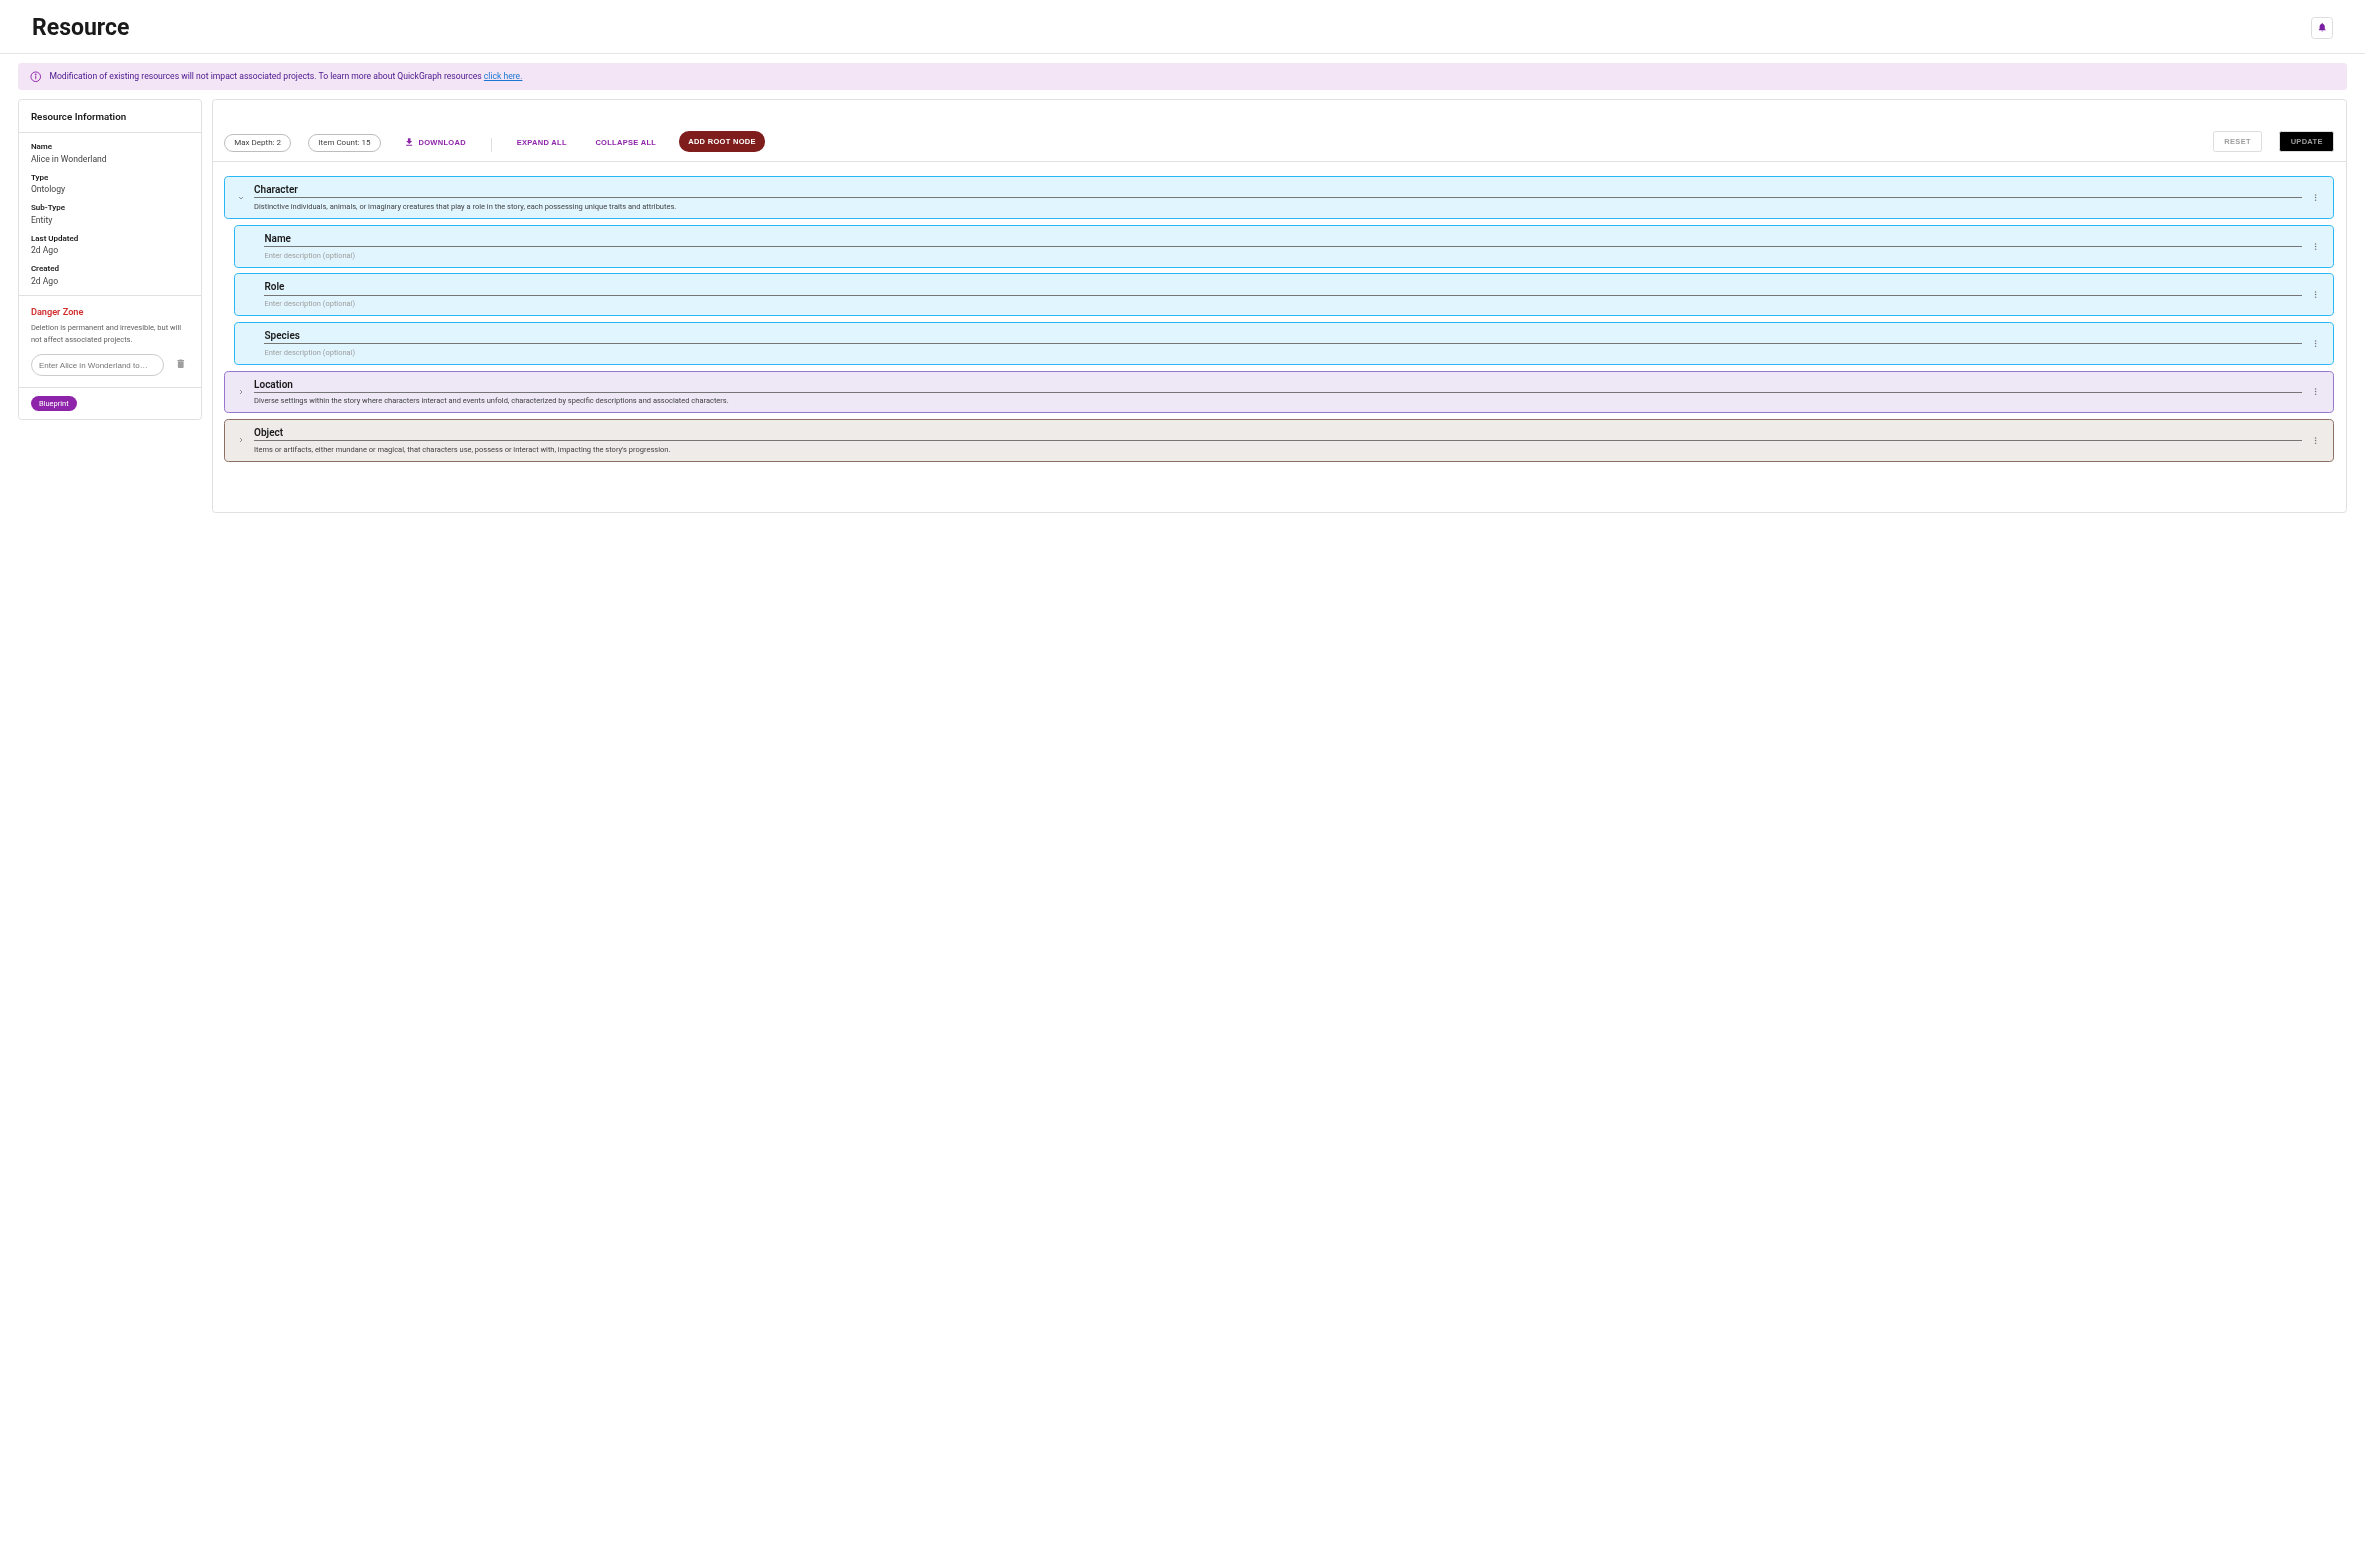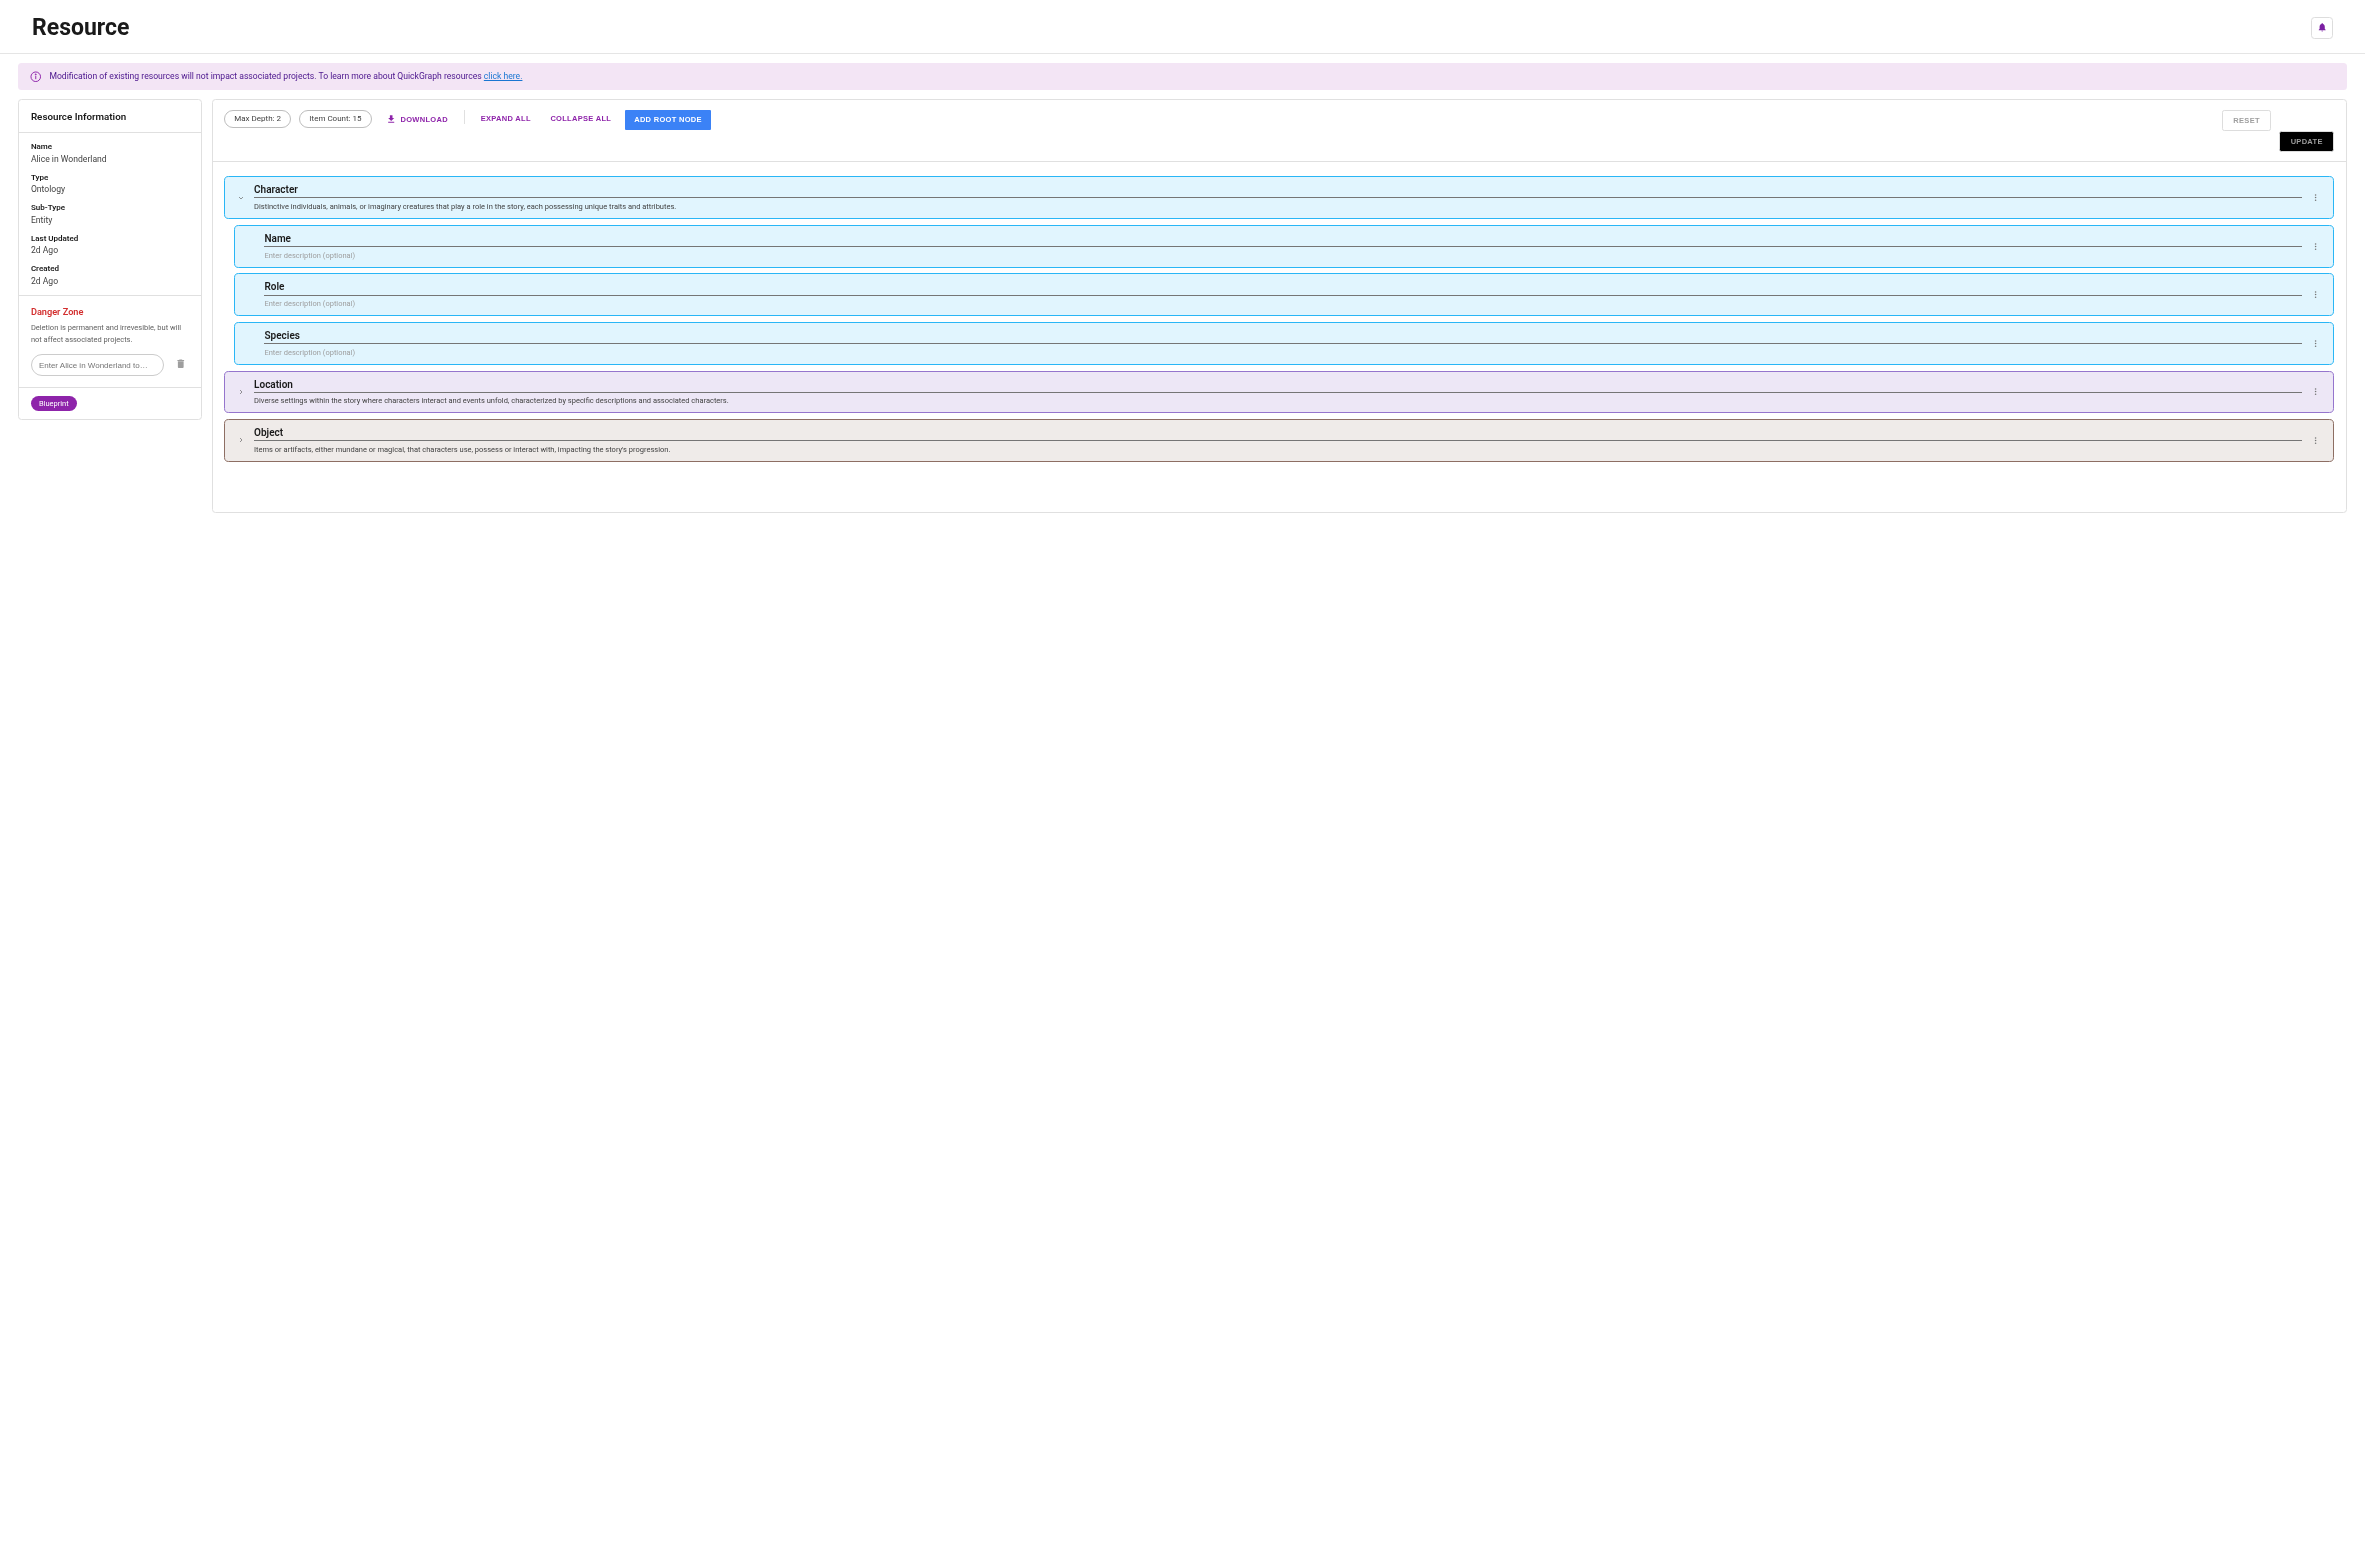--- a/index.html
+++ b/index.html
@@ -145,24 +145,24 @@
   border-radius: 575px;
 }
 .main {
   flex: 1;
   border: 0.6px solid #e0e0e0;
   border-radius: 3.5px;
   min-height: 414px;
 }
 .toolbar {
   display: flex;
-  align-items: flex-start;
+  align-items: flex-end;
   padding: 9.2px 11.5px;
   border-bottom: 0.6px solid #e0e0e0;
-  gap: 8px;
+  gap: 17px;
   flex-wrap: wrap;
 }
 .pill {
   border: 0.6px solid #bdbdbd;
   border-radius: 575px;
   padding: 3.5px 9.2px;
   font-size: 8px;
   color: #424242;
   background: #fff;
 }
@@ -184,23 +184,23 @@
   align-items: center;
   gap: 4.6px;
 }
 .divider {
   width: 0.6px;
   height: 14px;
   background: #e0e0e0;
   margin: 0 2.3px;
 }
 .tbtn.primary {
-  background: #3b82f6;
+  background: #7f1d1d;
   color: #fff;
-  border-radius: 1px;
+  border-radius: 10px;
   padding: 5.8px 9.2px;
 }
 .spacer {
   flex: 1;
 }
 .tbtn.box {
   border: 0.6px solid #ddd;
   border-radius: 2.3px;
   padding: 5.2px 10.4px;
   color: #9e9e9e;

